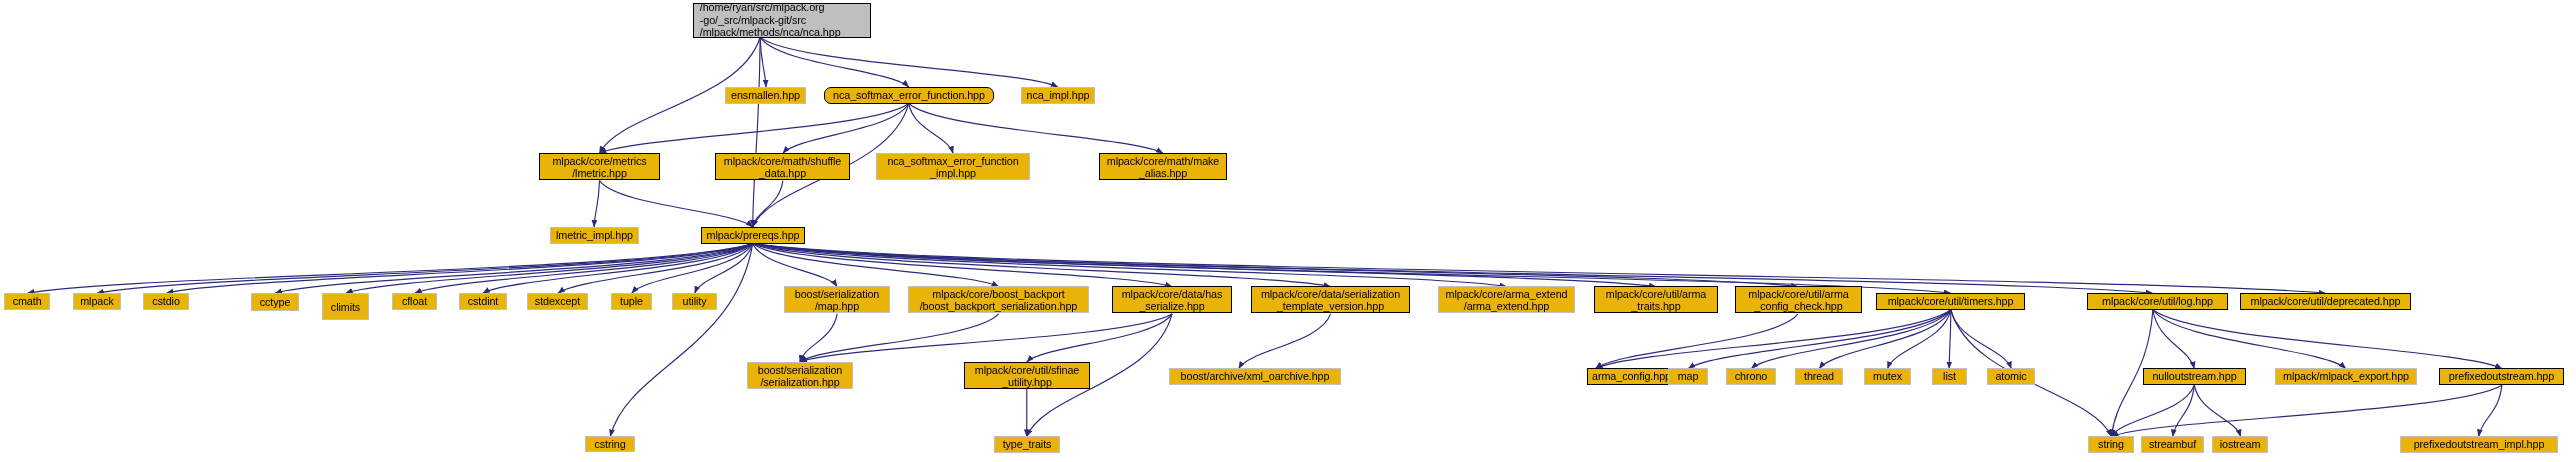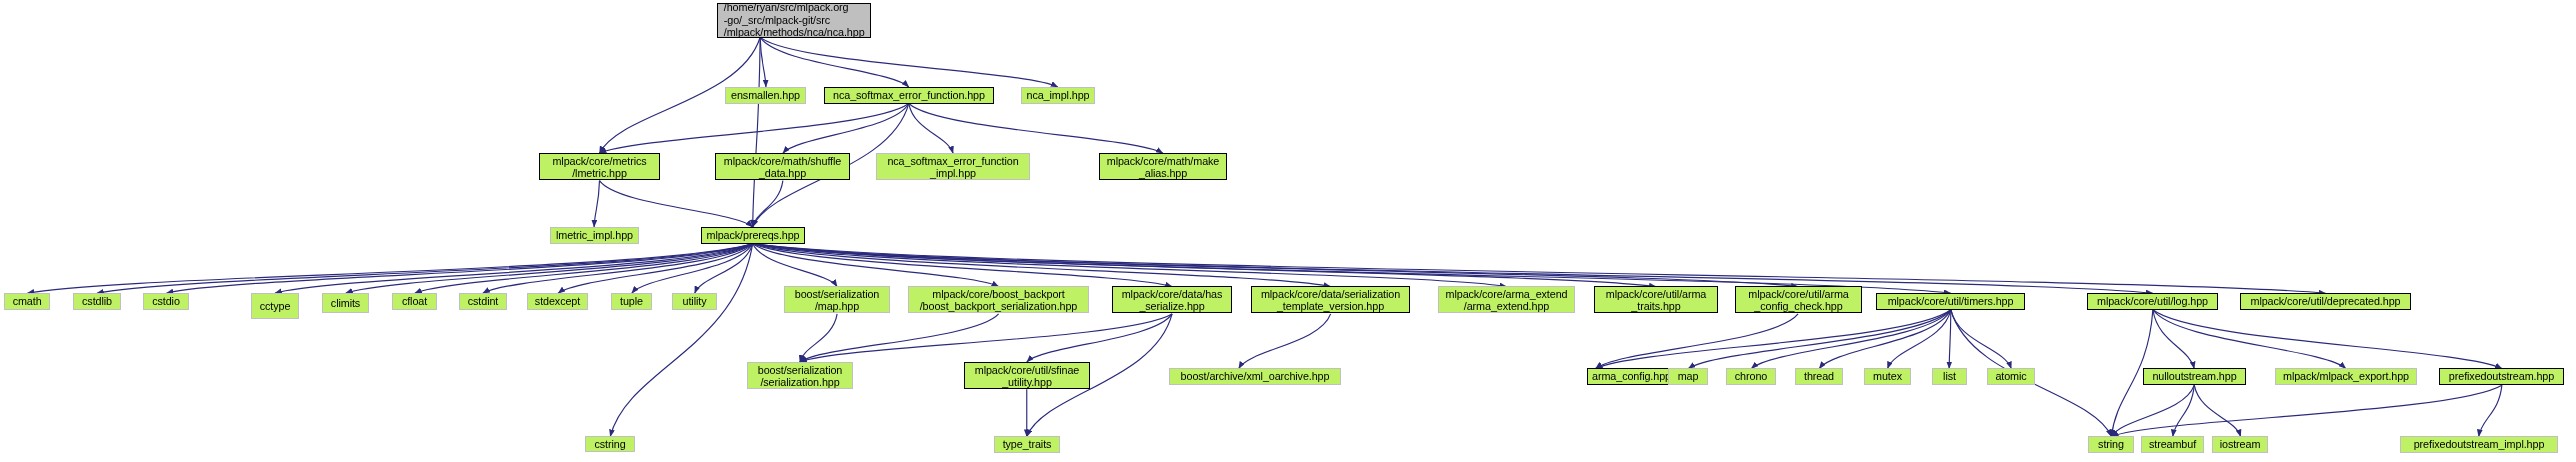--- a/index.html
+++ b/index.html
@@ -19,21 +19,21 @@
     height:463px;
     pointer-events:none;
   }
   .node{
     position:absolute;
     box-sizing:border-box;
     display:flex;
     align-items:center;
     justify-content:center;
     text-align:center;
-    background:#bef264;
+    background:#eab308;
     color:#000000;
     font-size:10.8px;
     line-height:12px;
     letter-spacing:-0.1px;
     white-space:pre;
     padding:0 2.5px;
     z-index:2;
   }
   .node.thin{ border:0.8px solid #c0c0c0; }
   .node.thick{ border:1.7px solid #000000; }
@@ -112,62 +112,62 @@
         <path d="M2600,374 C2650.58,413.05 2970.92,420.15 3021.5,445" stroke="#2a2a7c" stroke-width="1.4" fill="none" marker-end="url(#arrow)"></path>
         <path d="M2600,374 C2594,458.15 2556,473.45 2550,527" stroke="#2a2a7c" stroke-width="1.4" fill="none" marker-end="url(#arrow)"></path>
         <path d="M2650,465 C2638,499.1 2562,505.3 2550,527" stroke="#2a2a7c" stroke-width="1.4" fill="none" marker-end="url(#arrow)"></path>
         <path d="M2650,465 C2646.88,499.1 2627.12,505.3 2624,527" stroke="#2a2a7c" stroke-width="1.4" fill="none" marker-end="url(#arrow)"></path>
         <path d="M2650,465 C2656.72,499.1 2699.28,505.3 2706,527" stroke="#2a2a7c" stroke-width="1.4" fill="none" marker-end="url(#arrow)"></path>
         <path d="M3021.5,465 C3018.14,499.1 2996.86,505.3 2993.5,527" stroke="#2a2a7c" stroke-width="1.4" fill="none" marker-end="url(#arrow)"></path>
         <path d="M3021.5,465 C2964.92,499.1 2606.58,505.3 2550,527" stroke="#2a2a7c" stroke-width="1.4" fill="none" marker-end="url(#arrow)"></path>
       </g>
   </svg>
   <div id="node-layer">
-      <div class="node root" style="left: 717px; top: 2.5px; width: 154px; height: 35px;">/home/ryan/src/mlpack.org
+      <div class="node root" style="left: 693px; top: 2.5px; width: 178px; height: 35px;">/home/ryan/src/mlpack.org
 -go/_src/mlpack-git/src
 /mlpack/methods/nca/nca.hpp</div>
       <div class="node thin" style="left: 725px; top: 87px; width: 81px; height: 16.6px;">ensmallen.hpp</div>
-      <div class="node thick" style="left: 824px; top: 87px; width: 170px; height: 16.6px;">nca_softmax_error_function.hpp</div>
+      <div class="node thick" style="left: 824px; top: 87px; width: 170px; height: 16.6px; border-radius: 7px;">nca_softmax_error_function.hpp</div>
       <div class="node thin" style="left: 1021px; top: 87px; width: 74px; height: 16.6px;">nca_impl.hpp</div>
       <div class="node thick" style="left: 539px; top: 153px; width: 121px; height: 27px;">mlpack/core/metrics
 /lmetric.hpp</div>
       <div class="node thick" style="left: 715px; top: 153px; width: 135px; height: 27px;">mlpack/core/math/shuffle
 _data.hpp</div>
       <div class="node thin" style="left: 876px; top: 153px; width: 154px; height: 27px;">nca_softmax_error_function
 _impl.hpp</div>
       <div class="node thick" style="left: 1099px; top: 153px; width: 128px; height: 27px;">mlpack/core/math/make
 _alias.hpp</div>
       <div class="node thin" style="left: 550px; top: 227px; width: 89px; height: 16.6px;">lmetric_impl.hpp</div>
       <div class="node thick" style="left: 701px; top: 227px; width: 104px; height: 16.6px;">mlpack/prereqs.hpp</div>
       <div class="node thin" style="left: 4.1px; top: 293px; width: 46px; height: 16.6px;">cmath</div>
-      <div class="node thin" style="left: 73px; top: 293px; width: 48px; height: 16.6px;">cstdlib</div>
+      <div class="node thin" style="left: 73px; top: 293px; width: 48px; height: 16.6px;">mlpack</div>
       <div class="node thin" style="left: 143px; top: 293px; width: 46px; height: 16.6px;">cstdio</div>
-      <div class="node thin" style="left: 251px; top: 293px; width: 48px; height: 26px;">cctype</div>
-      <div class="node thin" style="left: 322px; top: 293px; width: 47px; height: 20px;">climits</div>
+      <div class="node thin" style="left: 251px; top: 293px; width: 48px; height: 18px;">cctype</div>
+      <div class="node thin" style="left: 322px; top: 293px; width: 47px; height: 27px;">climits</div>
       <div class="node thin" style="left: 392px; top: 293px; width: 45px; height: 16.6px;">cfloat</div>
       <div class="node thin" style="left: 459px; top: 293px; width: 48px; height: 16.6px;">cstdint</div>
       <div class="node thin" style="left: 527px; top: 293px; width: 61px; height: 16.6px;">stdexcept</div>
       <div class="node thin" style="left: 611px; top: 293px; width: 41px; height: 16.6px;">tuple</div>
       <div class="node thin" style="left: 672px; top: 293px; width: 45px; height: 16.6px;">utility</div>
       <div class="node thin" style="left: 784px; top: 286px; width: 106px; height: 27px;">boost/serialization
 /map.hpp</div>
       <div class="node thin" style="left: 908px; top: 286px; width: 181px; height: 27px;">mlpack/core/boost_backport
 /boost_backport_serialization.hpp</div>
       <div class="node thick" style="left: 1112px; top: 286px; width: 120px; height: 27px;">mlpack/core/data/has
 _serialize.hpp</div>
       <div class="node thick" style="left: 1251px; top: 286px; width: 159px; height: 27px;">mlpack/core/data/serialization
 _template_version.hpp</div>
       <div class="node thin" style="left: 1438px; top: 286px; width: 137px; height: 27px;">mlpack/core/arma_extend
 /arma_extend.hpp</div>
       <div class="node thick" style="left: 1594px; top: 286px; width: 124px; height: 27px;">mlpack/core/util/arma
 _traits.hpp</div>
       <div class="node thick" style="left: 1735px; top: 286px; width: 127px; height: 27px;">mlpack/core/util/arma
 _config_check.hpp</div>
       <div class="node thick" style="left: 1876px; top: 293px; width: 149px; height: 16.6px;">mlpack/core/util/timers.hpp</div>
-      <div class="node thick" style="left: 2087px; top: 293px; width: 131px; height: 16.6px;">mlpack/core/util/log.hpp</div>
+      <div class="node thick" style="left: 2087px; top: 293px; width: 141px; height: 16.6px;">mlpack/core/util/log.hpp</div>
       <div class="node thick" style="left: 2240px; top: 293px; width: 171px; height: 16.6px;">mlpack/core/util/deprecated.hpp</div>
       <div class="node thin" style="left: 747px; top: 362px; width: 106px; height: 27px;">boost/serialization
 /serialization.hpp</div>
       <div class="node thick" style="left: 964px; top: 362px; width: 126px; height: 27px; text-align: center;">mlpack/core/util/sfinae
 _utility.hpp</div>
       <div class="node thin" style="left: 1153px; top: 368px; width: 172px; height: 16.6px; margin-left: 16px;">boost/archive/xml_oarchive.hpp</div>
       <div class="node thick" style="left: 1551px; top: 368px; width: 89px; height: 16.6px; margin-left: 36px;">arma_config.hpp</div>
       <div class="node thin" style="left: 1668px; top: 368px; width: 40px; height: 16.6px;">map</div>
       <div class="node thin" style="left: 1726px; top: 368px; width: 50px; height: 16.6px;">chrono</div>
       <div class="node thin" style="left: 1795px; top: 368px; width: 48px; height: 16.6px;">thread</div>

